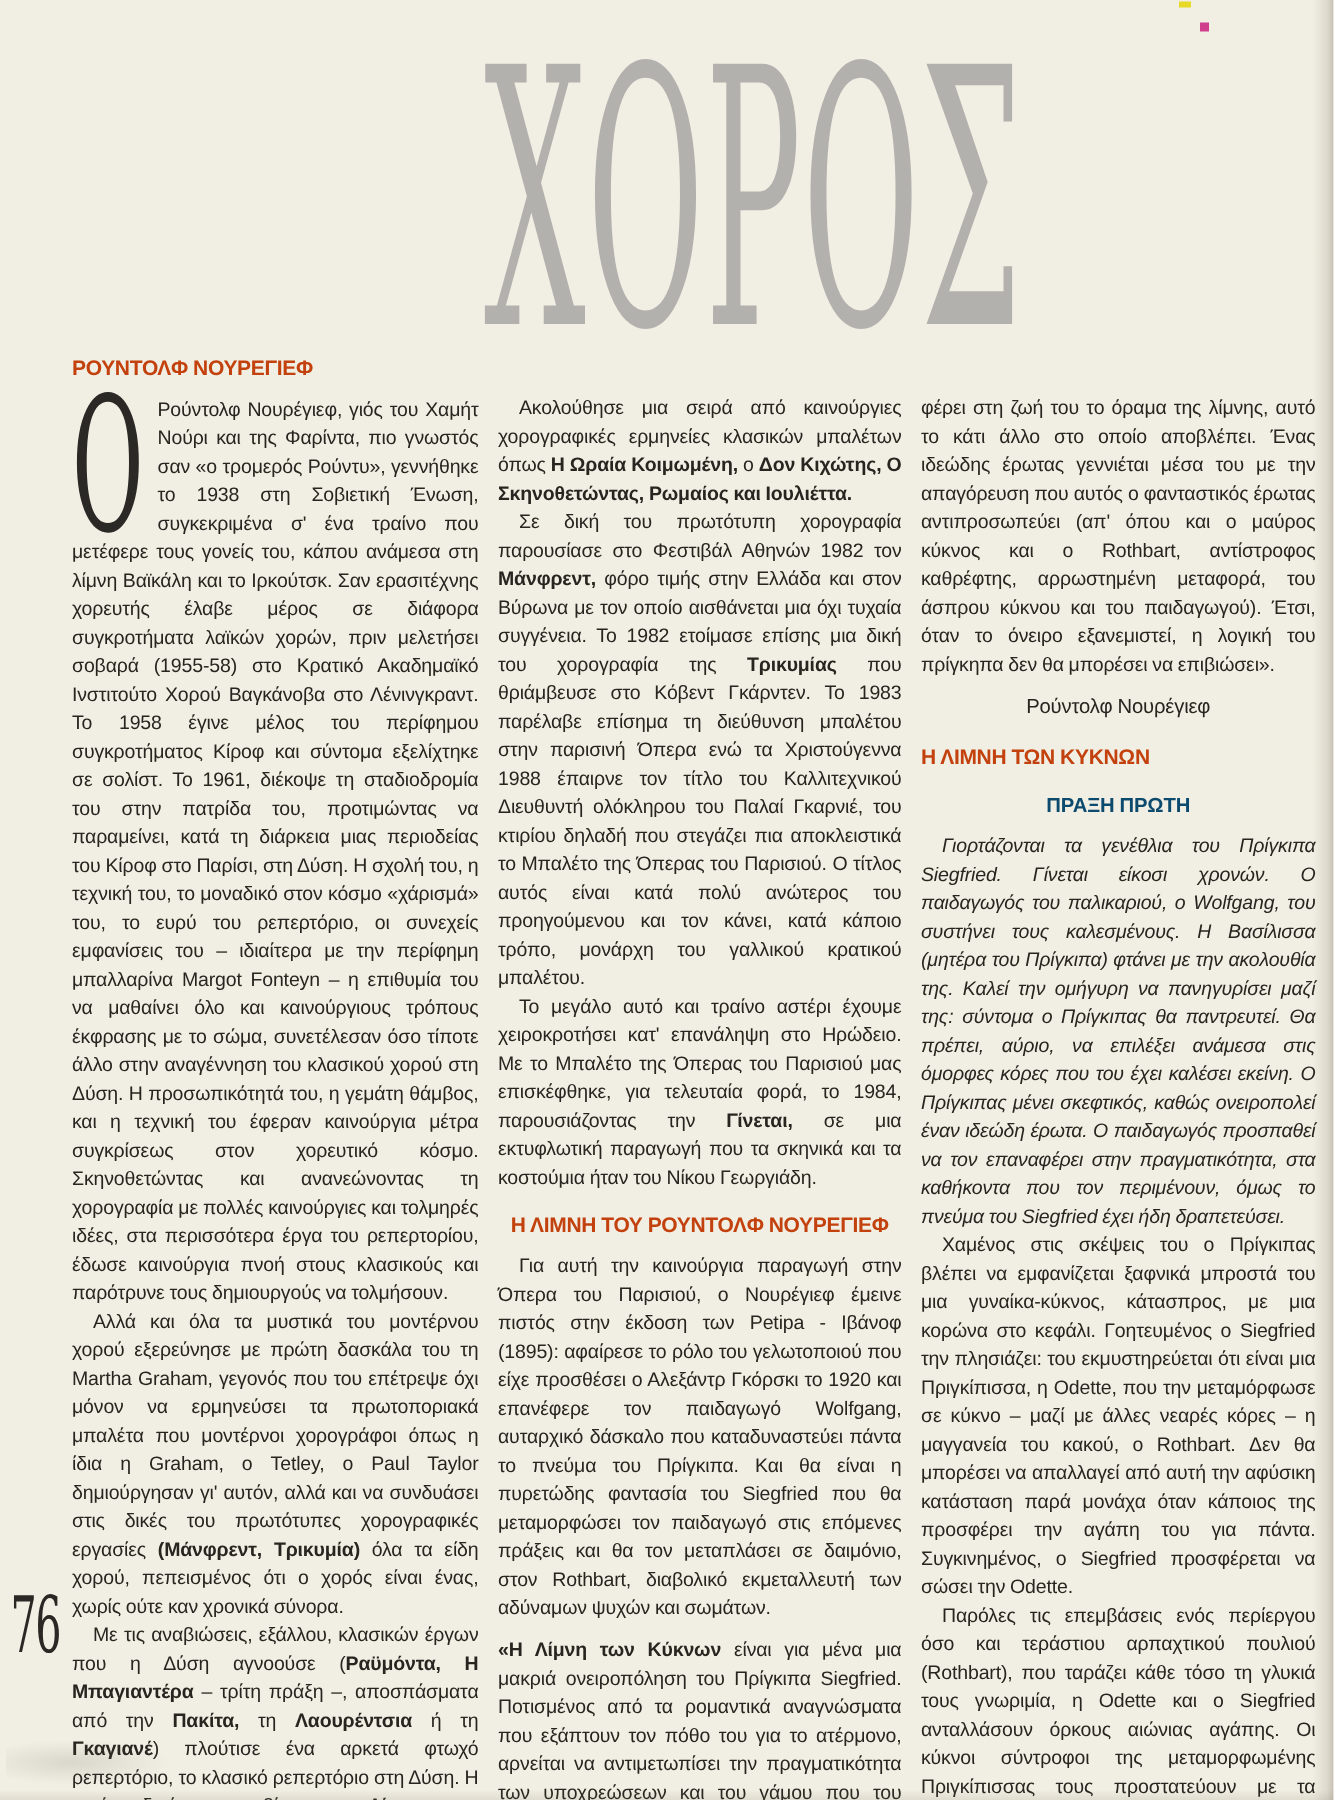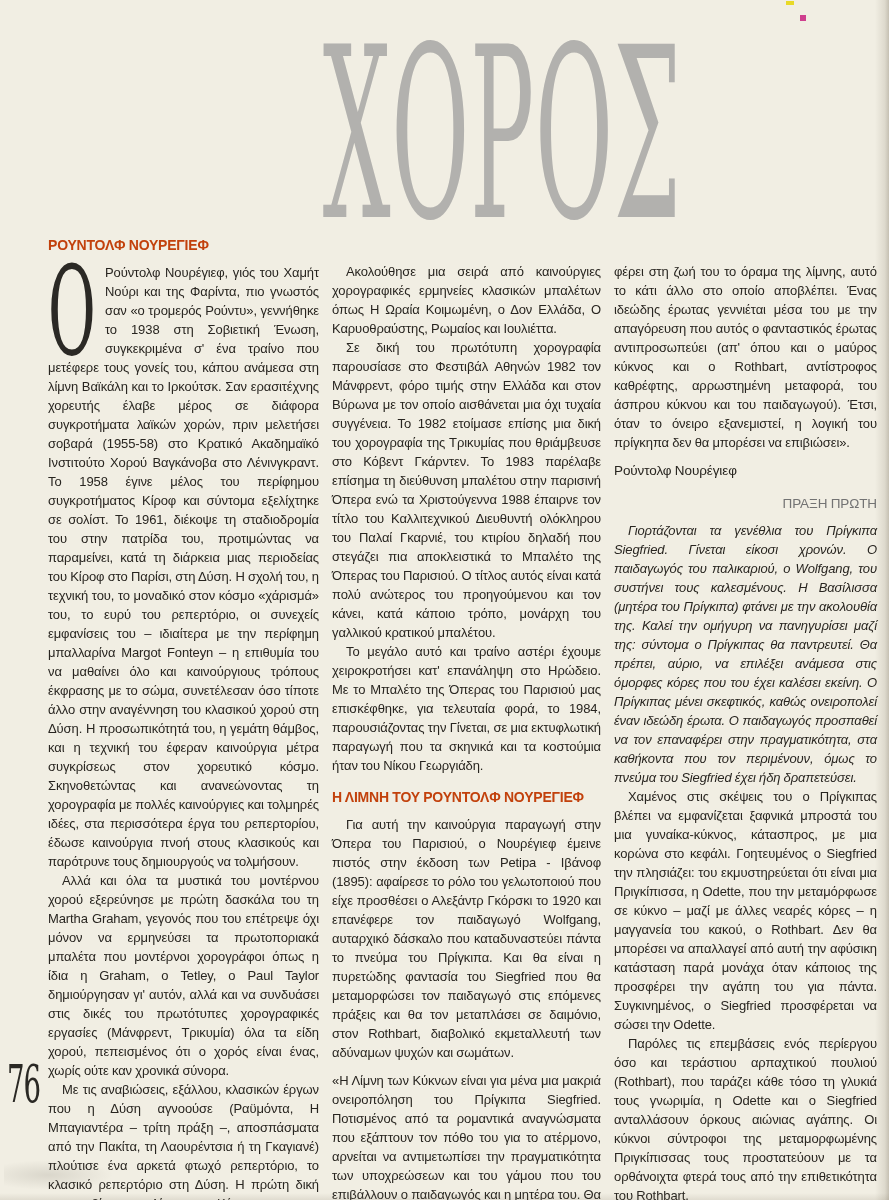--- a/index.html
+++ b/index.html
@@ -11,29 +11,29 @@
     color:#b2b1ae;transform:scaleX(.40);transform-origin:50% 0;letter-spacing:2px;white-space:nowrap;}
 
   .col{position:absolute;font-size:13px;line-height:19px;color:#282520;text-align:justify;
     letter-spacing:-0.1px;word-spacing:-0.3px;}
   #col1{left:48px;top:236px;width:271px;}
   #col2{left:332px;top:262px;width:269px;}
   #col3{left:614px;top:262px;width:263px;}
 
   .col-heading{font-weight:bold;font-size:14px;line-height:18px;margin:0 0 9px;
     text-align:left;color:#c2410c;letter-spacing:-0.2px;}
-  #col2 .col-heading{margin:13px 0 9px;}
+  #col2 .col-heading{margin:13px 0 9px;text-align:center;}
   #col3 .col-heading{margin:15px 0 0;}
-  .col-subheading{font-size:13.5px;line-height:17px;margin:15px 0 9px;text-align:right;color:#737373;}
+  .col-subheading{font-size:13.5px;line-height:17px;margin:15px 0 9px;text-align:center;color:#0c4a6e;font-weight:bold;}
   .para{margin:0;text-indent:14px;}
   .para.noindent{text-indent:0;}
   .para.italic{font-style:italic;}
   .para.quote{margin-top:9px;}
-  .b{font-weight:normal;}
-  .signature{text-align:left;margin-top:9px;font-size:13.5px;}
+  .b{font-weight:bold;}
+  .signature{text-align:center;margin-top:9px;font-size:13.5px;}
 
   .dropcap-box{float:left;width:57px;height:93px;}
   .dropcap{font-family:"DejaVu Serif",serif;font-size:124px;line-height:97px;display:inline-block;
     transform:scaleX(.47);transform-origin:0 0;color:#2b2925;}
 
   .page-number{position:absolute;left:7px;top:1058px;font-family:"DejaVu Serif",serif;
     font-size:52px;line-height:52px;color:#2a2824;transform:scaleX(.53);transform-origin:0 0;
     letter-spacing:-2px;}
 
   .reg-mark{position:absolute;}
@@ -56,30 +56,31 @@
 
   <h1 class="title">ΧΟΡΟΣ</h1>
 
   <div class="col" id="col1">
       <div class="col-heading">ΡΟΥΝΤΟΛΦ ΝΟΥΡΕΓΙΕΦ</div>
       <p class="para noindent"><span class="dropcap-box"><span class="dropcap">Ο</span></span><span>Ρούντολφ Νουρέγιεφ, γιός του Χαμήτ Νούρι και της Φαρίντα, πιο γνωστός σαν «ο τρομερός Ρούντυ», γεννήθηκε το 1938 στη Σοβιετική Ένωση, συγκεκριμένα σ' ένα τραίνο που μετέφερε τους γονείς του, κάπου ανάμεσα στη λίμνη Βαϊκάλη και το Ιρκούτσκ. Σαν ερασιτέχνης χορευτής έλαβε μέρος σε διάφορα συγκροτήματα λαϊκών χορών, πριν μελετήσει σοβαρά (1955-58) στο Κρατικό Ακαδημαϊκό Ινστιτούτο Χορού Βαγκάνοβα στο Λένινγκραντ. Το 1958 έγινε μέλος του περίφημου συγκροτήματος Κίροφ και σύντομα εξελίχτηκε σε σολίστ. Το 1961, διέκοψε τη σταδιοδρομία του στην πατρίδα του, προτιμώντας να παραμείνει, κατά τη διάρκεια μιας περιοδείας του Κίροφ στο Παρίσι, στη Δύση. Η σχολή του, η τεχνική του, το μοναδικό στον κόσμο «χάρισμά» του, το ευρύ του ρεπερτόριο, οι συνεχείς εμφανίσεις του – ιδιαίτερα με την περίφημη μπαλλαρίνα Margot Fonteyn – η επιθυμία του να μαθαίνει όλο και καινούργιους τρόπους έκφρασης με το σώμα, συνετέλεσαν όσο τίποτε άλλο στην αναγέννηση του κλασικού χορού στη Δύση. Η προσωπικότητά του, η γεμάτη θάμβος, και η τεχνική του έφεραν καινούργια μέτρα συγκρίσεως στον χορευτικό κόσμο. Σκηνοθετώντας και ανανεώνοντας τη χορογραφία με πολλές καινούργιες και τολμηρές ιδέες, στα περισσότερα έργα του ρεπερτορίου, έδωσε καινούργια πνοή στους κλασικούς και παρότρυνε τους δημιουργούς να τολμήσουν.</span></p>
       <p class="para"><span>Αλλά και όλα τα μυστικά του μοντέρνου χορού εξερεύνησε με πρώτη δασκάλα του τη Martha Graham, γεγονός που του επέτρεψε όχι μόνον να ερμηνεύσει τα πρωτοποριακά μπαλέτα που μοντέρνοι χορογράφοι όπως η ίδια η Graham, ο Tetley, ο Paul Taylor δημιούργησαν γι' αυτόν, αλλά και να συνδυάσει στις δικές του πρωτότυπες χορογραφικές εργασίες </span><span class="b">(Μάνφρεντ, Τρικυμία)</span><span> όλα τα είδη χορού, πεπεισμένος ότι ο χορός είναι ένας, χωρίς ούτε καν χρονικά σύνορα.</span></p>
       <p class="para"><span>Με τις αναβιώσεις, εξάλλου, κλασικών έργων που η Δύση αγνοούσε (</span><span class="b">Ραϋμόντα, Η Μπαγιαντέρα</span><span> – τρίτη πράξη –, αποσπάσματα από την </span><span class="b">Πακίτα,</span><span> τη </span><span class="b">Λαουρέντσια</span><span> ή τη </span><span class="b">Γκαγιανέ</span><span>) πλούτισε ένα αρκετά φτωχό ρεπερτόριο, το κλασικό ρεπερτόριο στη Δύση. Η πρώτη δική του αναβίωση της </span><span class="b">Λίμνης των Κύκνων</span></p>
     </div>
   <div class="col" id="col2">
-      <p class="para"><span>Ακολούθησε μια σειρά από καινούργιες χορογραφικές ερμηνείες κλασικών μπαλέτων όπως </span><span class="b">Η Ωραία Κοιμωμένη,</span><span> ο </span><span class="b">Δον Ελλάδα, Ο Καρυοθραύστης, Ρωμαίος και Ιουλιέττα.</span></p>
+      <p class="para"><span>Ακολούθησε μια σειρά από καινούργιες χορογραφικές ερμηνείες κλασικών μπαλέτων όπως </span><span class="b">Η Ωραία Κοιμωμένη,</span><span> ο </span><span class="b">Δον Κιχώτης, Ο Σκηνοθετώντας, Ρωμαίος και Ιουλιέττα.</span></p>
       <p class="para"><span>Σε δική του πρωτότυπη χορογραφία παρουσίασε στο Φεστιβάλ Αθηνών 1982 τον </span><span class="b">Μάνφρεντ,</span><span> φόρο τιμής στην Ελλάδα και στον Βύρωνα με τον οποίο αισθάνεται μια όχι τυχαία συγγένεια. Το 1982 ετοίμασε επίσης μια δική του χορογραφία της </span><span class="b">Τρικυμίας</span><span> που θριάμβευσε στο Κόβεντ Γκάρντεν. Το 1983 παρέλαβε επίσημα τη διεύθυνση μπαλέτου στην παρισινή Όπερα ενώ τα Χριστούγεννα 1988 έπαιρνε τον τίτλο του Καλλιτεχνικού Διευθυντή ολόκληρου του Παλαί Γκαρνιέ, του κτιρίου δηλαδή που στεγάζει πια αποκλειστικά το Μπαλέτο της Όπερας του Παρισιού. Ο τίτλος αυτός είναι κατά πολύ ανώτερος του προηγούμενου και τον κάνει, κατά κάποιο τρόπο, μονάρχη του γαλλικού κρατικού μπαλέτου.</span></p>
       <p class="para"><span>Το μεγάλο αυτό και τραίνο αστέρι έχουμε χειροκροτήσει κατ' επανάληψη στο Ηρώδειο. Με το Μπαλέτο της Όπερας του Παρισιού μας επισκέφθηκε, για τελευταία φορά, το 1984, παρουσιάζοντας την </span><span class="b">Γίνεται,</span><span> σε μια εκτυφλωτική παραγωγή που τα σκηνικά και τα κοστούμια ήταν του Νίκου Γεωργιάδη.</span></p>
       <div class="col-heading">Η ΛΙΜΝΗ ΤΟΥ ΡΟΥΝΤΟΛΦ ΝΟΥΡΕΓΙΕΦ</div>
       <p class="para"><span>Για αυτή την καινούργια παραγωγή στην Όπερα του Παρισιού, ο Νουρέγιεφ έμεινε πιστός στην έκδοση των Petipa - Ιβάνοφ (1895): αφαίρεσε το ρόλο του γελωτοποιού που είχε προσθέσει ο Αλεξάντρ Γκόρσκι το 1920 και επανέφερε τον παιδαγωγό Wolfgang, αυταρχικό δάσκαλο που καταδυναστεύει πάντα το πνεύμα του Πρίγκιπα. Και θα είναι η πυρετώδης φαντασία του Siegfried που θα μεταμορφώσει τον παιδαγωγό στις επόμενες πράξεις και θα τον μεταπλάσει σε δαιμόνιο, στον Rothbart, διαβολικό εκμεταλλευτή των αδύναμων ψυχών και σωμάτων.</span></p>
       <p class="para noindent quote"><span class="b">«Η Λίμνη των Κύκνων</span><span> είναι για μένα μια μακριά ονειροπόληση του Πρίγκιπα Siegfried. Ποτισμένος από τα ρομαντικά αναγνώσματα που εξάπτουν τον πόθο του για το ατέρμονο, αρνείται να αντιμετωπίσει την πραγματικότητα των υποχρεώσεων και του γάμου που του επιβάλλουν ο παιδαγωγός και η μητέρα του. Θα είναι αυτός ο ίδιος, λοιπόν, που για να ξεφύγει από το σκοτεινό πεπρωμένο που πιστεύει ότι του προετοιμάζουν, θα</span></p>
     </div>
   <div class="col" id="col3">
       <p class="para noindent"><span>φέρει στη ζωή του το όραμα της λίμνης, αυτό το κάτι άλλο στο οποίο αποβλέπει. Ένας ιδεώδης έρωτας γεννιέται μέσα του με την απαγόρευση που αυτός ο φανταστικός έρωτας αντιπροσωπεύει (απ' όπου και ο μαύρος κύκνος και ο Rothbart, αντίστροφος καθρέφτης, αρρωστημένη μεταφορά, του άσπρου κύκνου και του παιδαγωγού). Έτσι, όταν το όνειρο εξανεμιστεί, η λογική του πρίγκηπα δεν θα μπορέσει να επιβιώσει».</span></p>
       <div class="signature">Ρούντολφ Νουρέγιεφ</div>
+      <div class="col-heading">Η ΛΙΜΝΗ ΤΩΝ ΚΥΚΝΩΝ</div>
       <div class="col-subheading">ΠΡΑΞΗ ΠΡΩΤΗ</div>
       <p class="para italic"><span>Γιορτάζονται τα γενέθλια του Πρίγκιπα Siegfried. Γίνεται είκοσι χρονών. Ο παιδαγωγός του παλικαριού, ο Wolfgang, του συστήνει τους καλεσμένους. Η Βασίλισσα (μητέρα του Πρίγκιπα) φτάνει με την ακολουθία της. Καλεί την ομήγυρη να πανηγυρίσει μαζί της: σύντομα ο Πρίγκιπας θα παντρευτεί. Θα πρέπει, αύριο, να επιλέξει ανάμεσα στις όμορφες κόρες που του έχει καλέσει εκείνη. Ο Πρίγκιπας μένει σκεφτικός, καθώς ονειροπολεί έναν ιδεώδη έρωτα. Ο παιδαγωγός προσπαθεί να τον επαναφέρει στην πραγματικότητα, στα καθήκοντα που τον περιμένουν, όμως το πνεύμα του Siegfried έχει ήδη δραπετεύσει.</span></p>
       <p class="para"><span>Χαμένος στις σκέψεις του ο Πρίγκιπας βλέπει να εμφανίζεται ξαφνικά μπροστά του μια γυναίκα-κύκνος, κάτασπρος, με μια κορώνα στο κεφάλι. Γοητευμένος ο Siegfried την πλησιάζει: του εκμυστηρεύεται ότι είναι μια Πριγκίπισσα, η Odette, που την μεταμόρφωσε σε κύκνο – μαζί με άλλες νεαρές κόρες – η μαγγανεία του κακού, ο Rothbart. Δεν θα μπορέσει να απαλλαγεί από αυτή την αφύσικη κατάσταση παρά μονάχα όταν κάποιος της προσφέρει την αγάπη του για πάντα. Συγκινημένος, ο Siegfried προσφέρεται να σώσει την Odette.</span></p>
       <p class="para"><span>Παρόλες τις επεμβάσεις ενός περίεργου όσο και τεράστιου αρπαχτικού πουλιού (Rothbart), που ταράζει κάθε τόσο τη γλυκιά τους γνωριμία, η Odette και ο Siegfried ανταλλάσουν όρκους αιώνιας αγάπης. Οι κύκνοι σύντροφοι της μεταμορφωμένης Πριγκίπισσας τους προστατεύουν με τα ορθάνοιχτα φτερά τους από την επιθετικότητα του Rothbart.</span></p>
     </div>
 
   <div class="page-number">76</div>
 
   <div class="smudge"></div>
   <div class="edge-right"></div>

